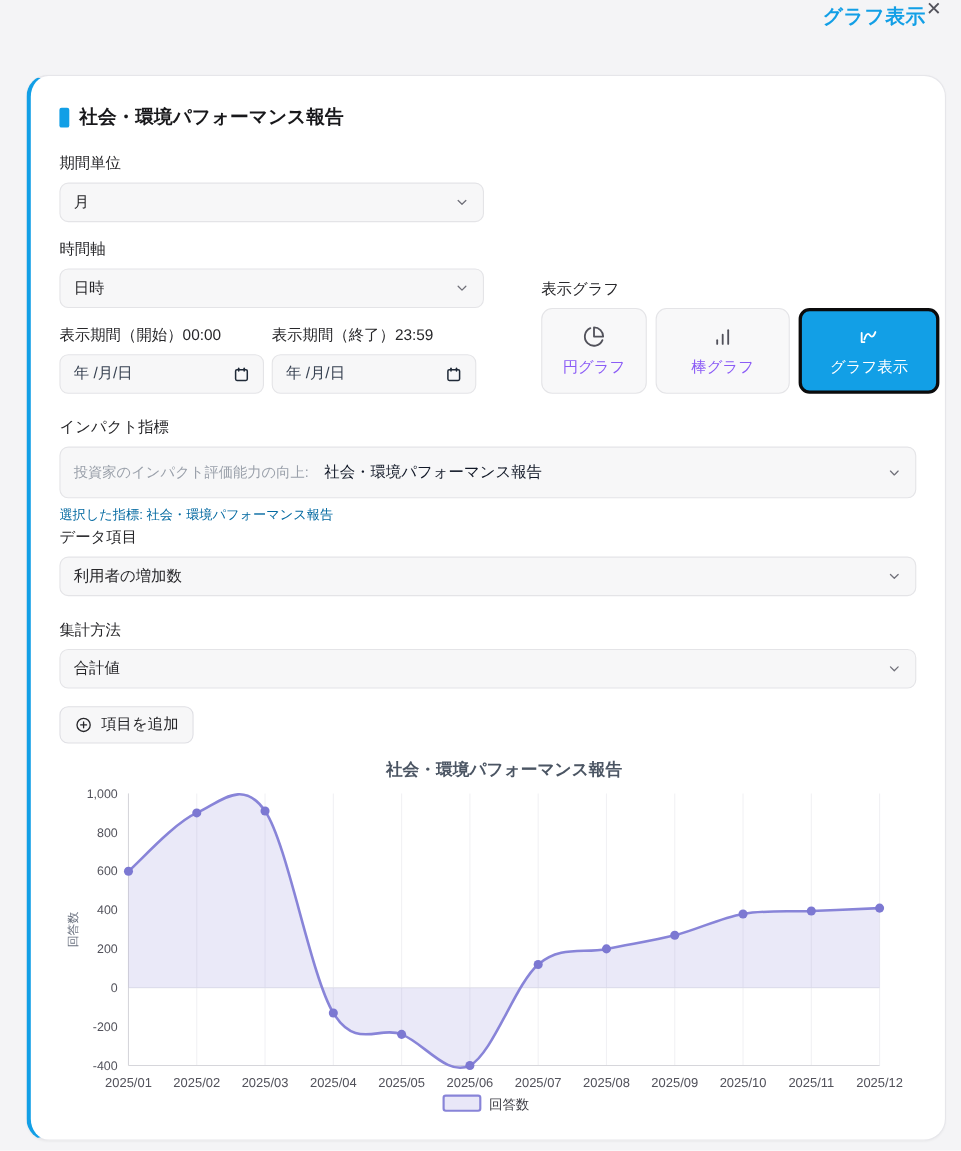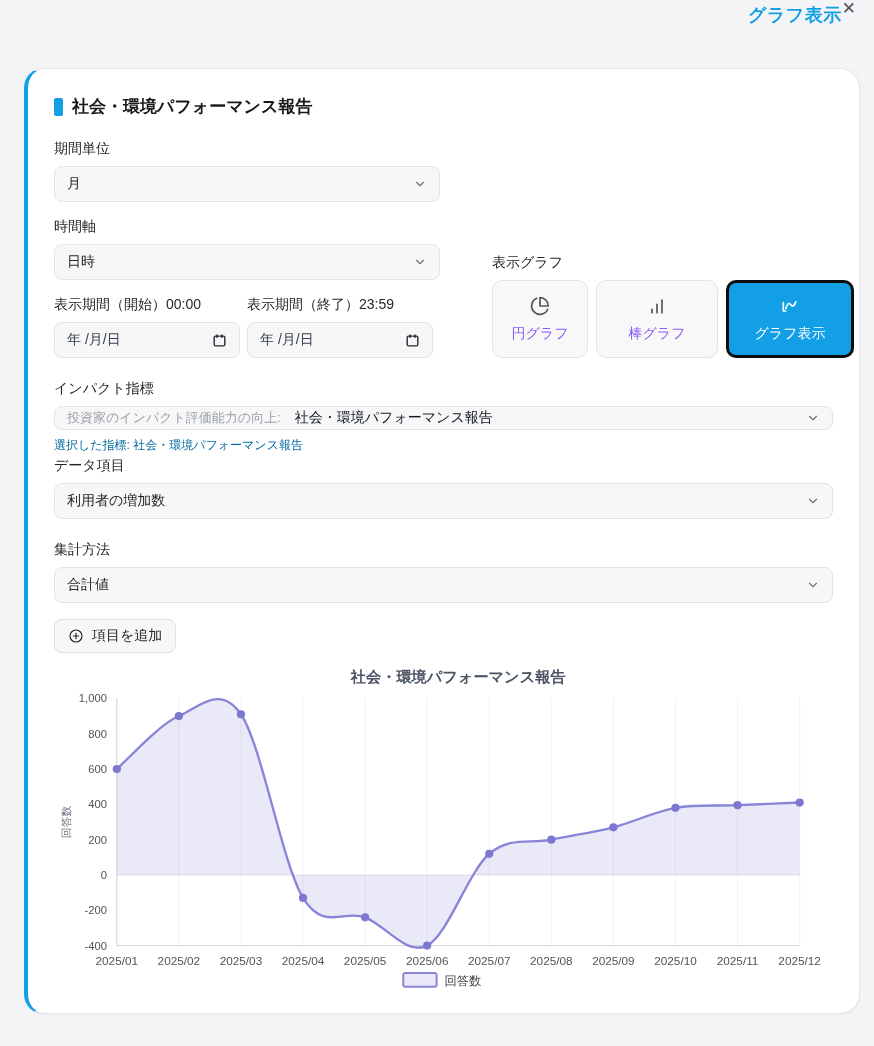--- a/index.html
+++ b/index.html
@@ -176,21 +176,21 @@
               </svg>
           </span>
           <span>グラフ表示</span>
         </button>
       </div>
     </div>
   </div>
 
   <div class="full-field">
     <label class="f-label">インパクト指標</label>
-    <div class="select" style="height:24px;">
+    <div class="select" style="height:47px;">
       <span class="prefix">投資家のインパクト評価能力の向上:</span>
       <span class="main-val">社会・環境パフォーマンス報告</span>
       <span class="chev">
         <svg width="14" height="14" viewBox="0 0 24 24" fill="none" stroke="#71717a" stroke-width="2" stroke-linecap="round" stroke-linejoin="round">
             <path d="M6 9l6 6 6-6"></path>
           </svg>
       </span>
     </div>
     <div class="note">選択した指標: 社会・環境パフォーマンス報告</div>
   </div>

